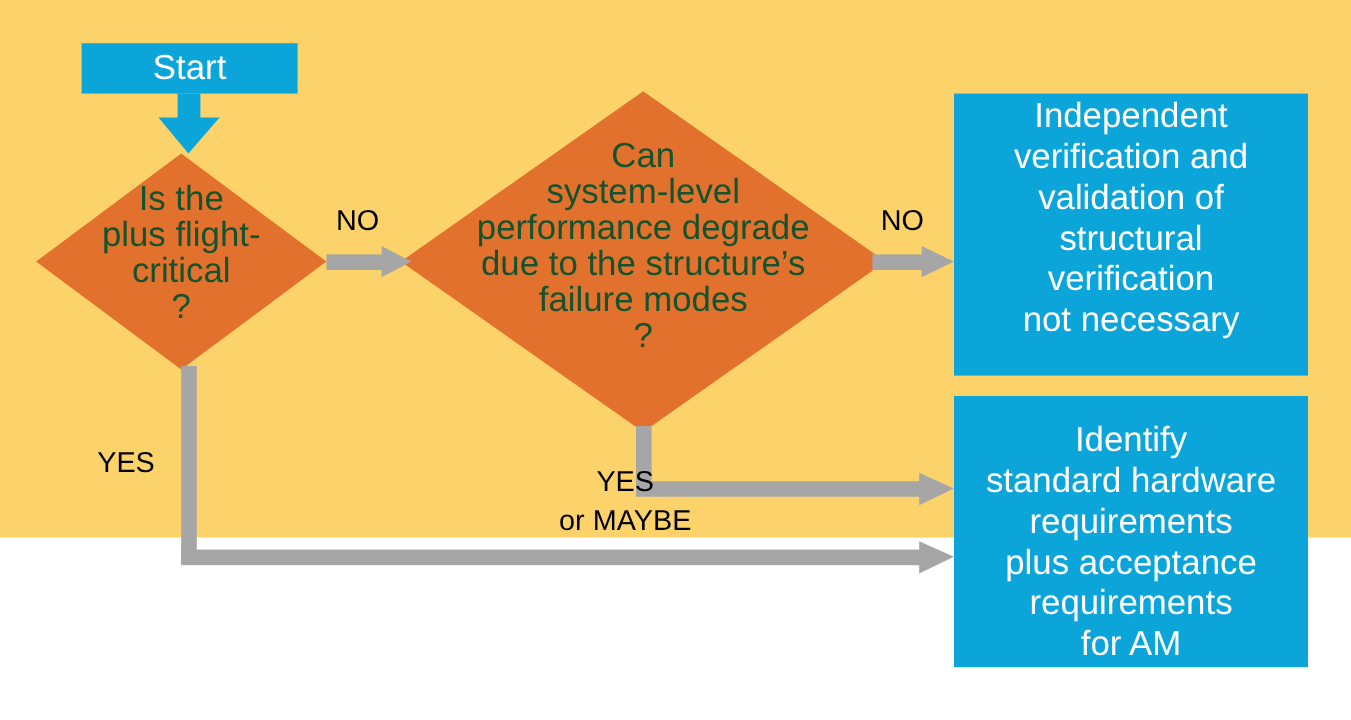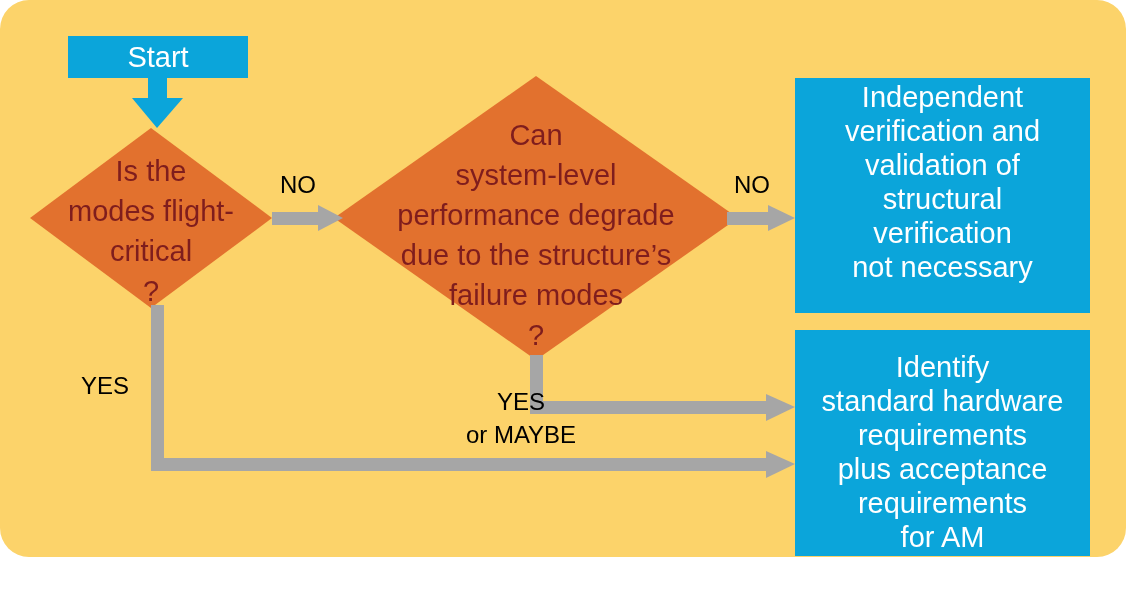--- a/index.html
+++ b/index.html
@@ -8,43 +8,42 @@
   }
   body {
     width: 1126px;
     height: 600px;
     overflow: hidden;
     font-family: "Liberation Sans", sans-serif;
   }
   #canvas {
     position: relative;
     width: 1126px;
-    height: 557px;
+    height: 448px;
     background: #FCD36A;
-    border-radius: 29px;
   }
   #canvas svg {
     position: absolute;
     left: 0;
     top: 0;
   }
   .node-label {
     position: absolute;
     color: #FFFFFF;
     text-align: center;
     line-height: 34px;
     font-size: 29px;
     white-space: pre-line;
     pointer-events: none;
   }
   .diamond-label {
     position: absolute;
-    color: #7f1d1d;
+    color: #14532d;
     text-align: center;
-    line-height: 40px;
+    line-height: 30px;
     font-size: 29px;
     white-space: pre-line;
     pointer-events: none;
   }
   .edge-label {
     position: absolute;
     color: #000000;
     font-size: 24px;
     line-height: 33px;
     text-align: center;
@@ -102,21 +101,21 @@
       <rect x="151" y="305" width="13" height="165" fill="#A6A6A6"></rect>
       <rect x="151" y="458" width="617" height="13" fill="#A6A6A6"></rect>
       <polygon points="766,451 766,478 795,464" fill="#A6A6A6"></polygon>
     </g>
 
   </svg>
 
   <div class="start-label" style="left:68px; top:36px; width:180px; height:42px;">Start</div>
 
   <div class="diamond-label" style="left:31px; top:151px; width:240px;">Is the
-modes flight-
+plus flight-
 critical
 ?</div>
 
   <div class="diamond-label" style="left:336px; top:115px; width:400px;">Can
 system-level
 performance degrade
 due to the structure’s
 failure modes
 ?</div>
 

